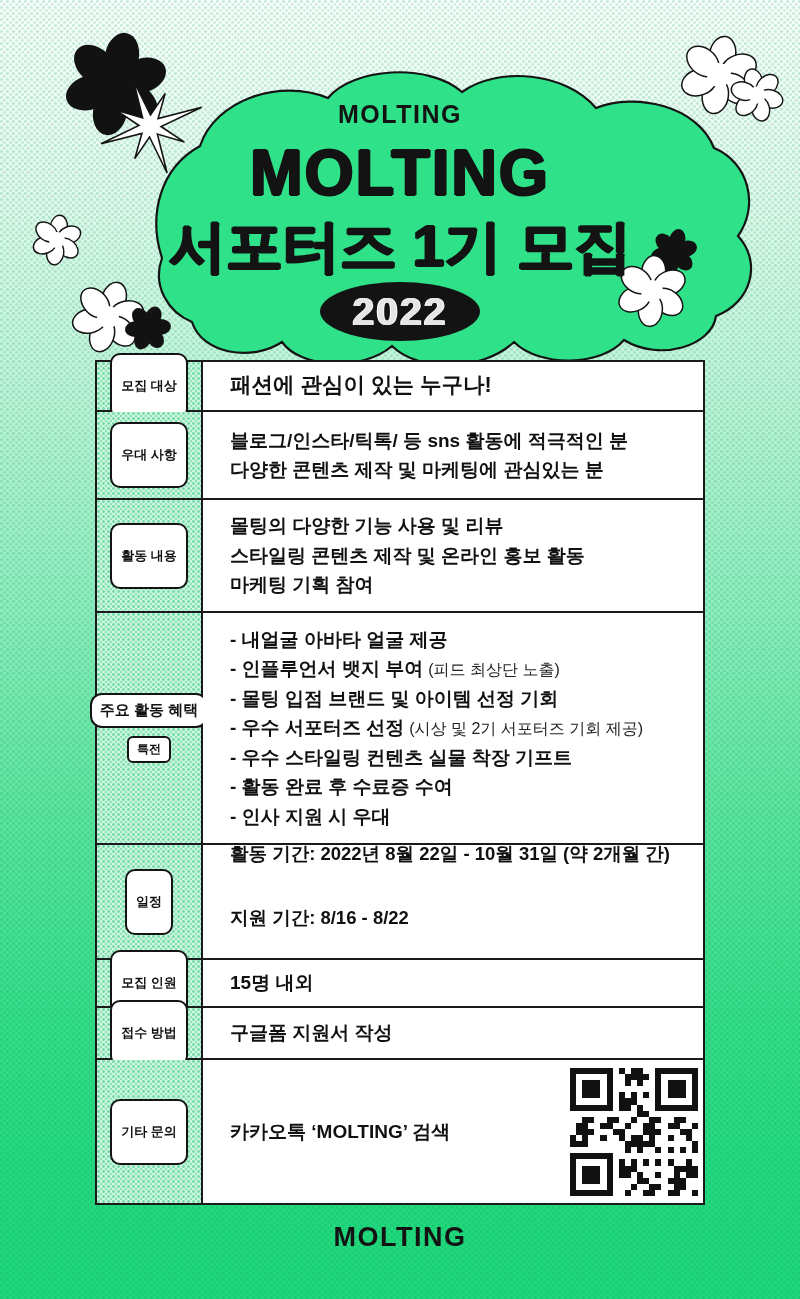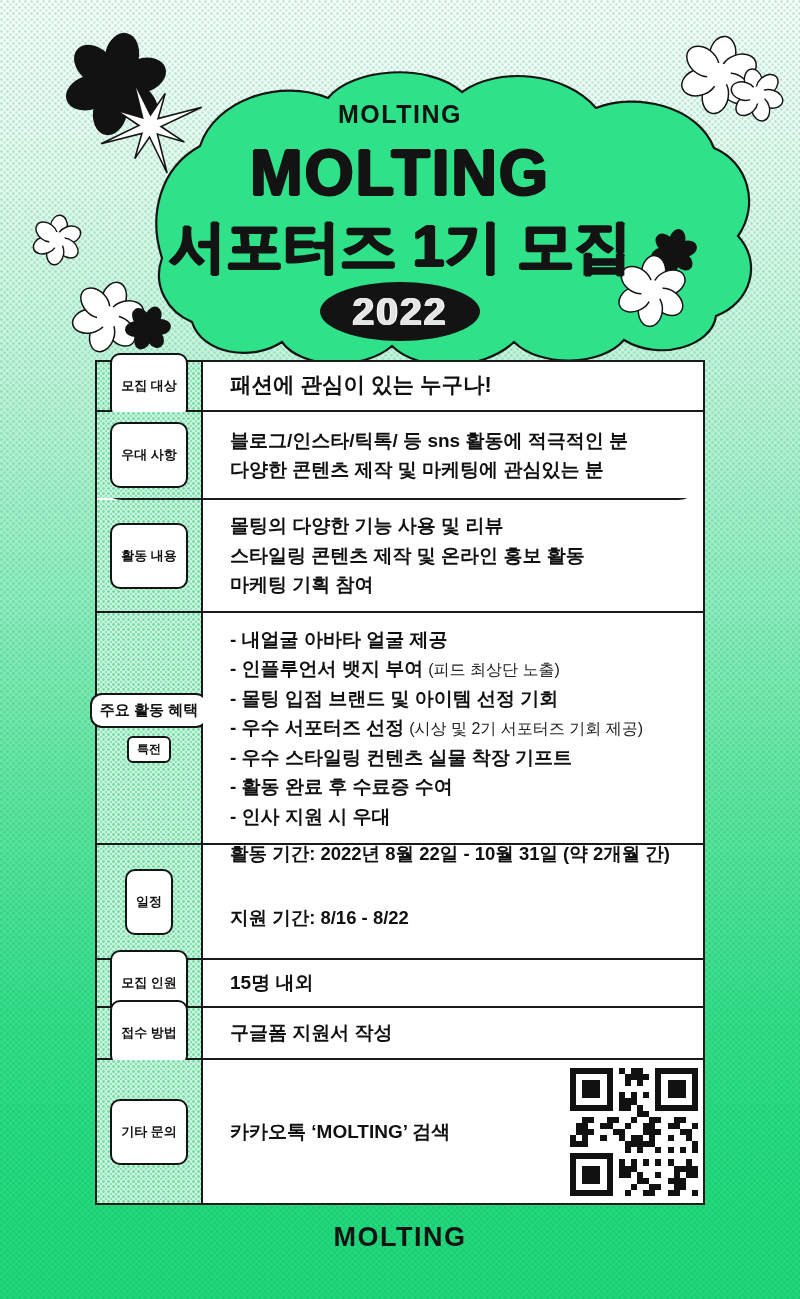--- a/index.html
+++ b/index.html
@@ -196,21 +196,21 @@
 
     <div class="row first" style="height:50px;">
       <div class="label-cell">
         <span class="pill">모집 대상</span>
       </div>
       <div class="content-cell">
         <div class="line"><span>패션에 관심이 있는 누구나!</span></div>
       </div>
     </div>
 
-    <div class="row" style="height:88px;border-radius:25px;">
+    <div class="row" style="height:88px;">
       <div class="label-cell">
         <span class="pill">우대 사항</span>
       </div>
       <div class="content-cell">
         <div class="line"><span>블로그/인스타/틱톡/ 등 sns 활동에 적극적인 분</span></div>
         <div class="line"><span>다양한 콘텐츠 제작 및 마케팅에 관심있는 분</span></div>
       </div>
     </div>
 
     <div class="row" style="height:113px;">

